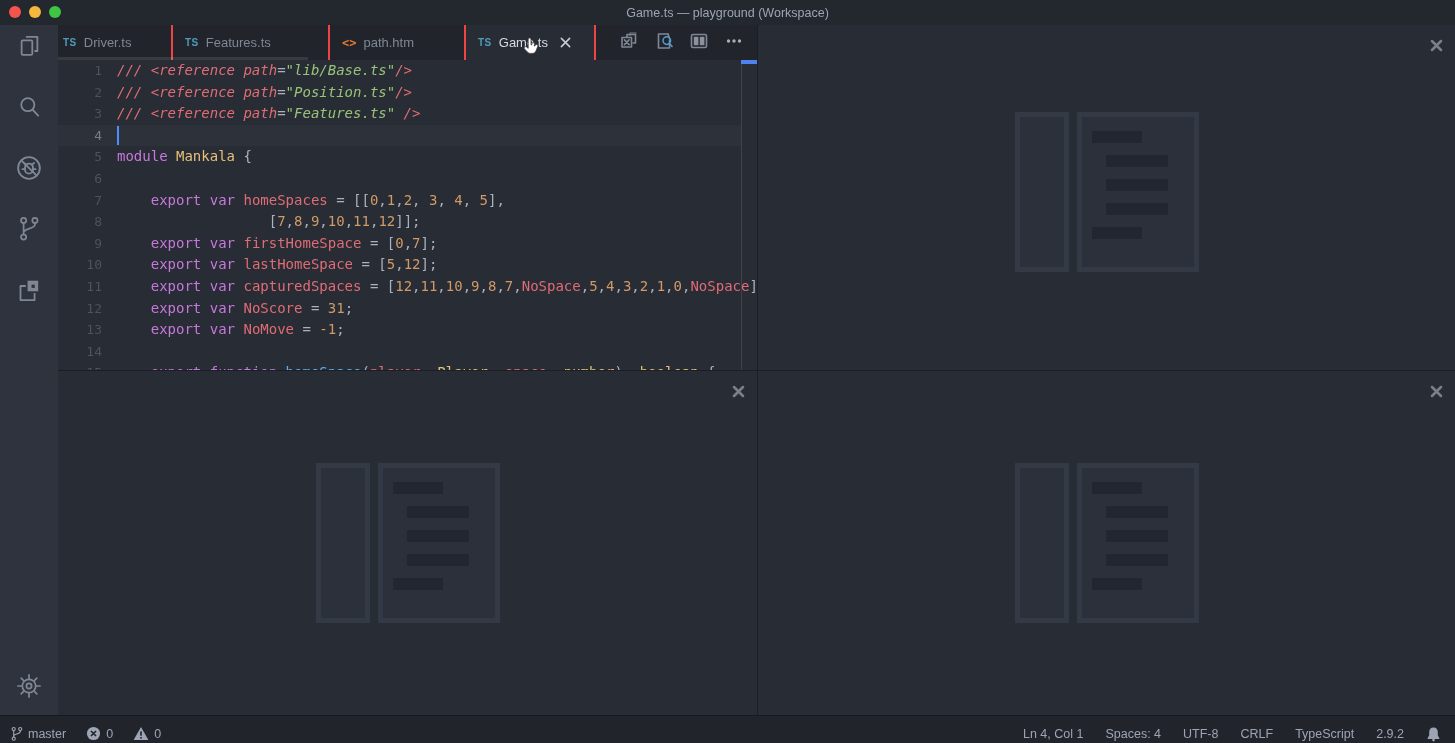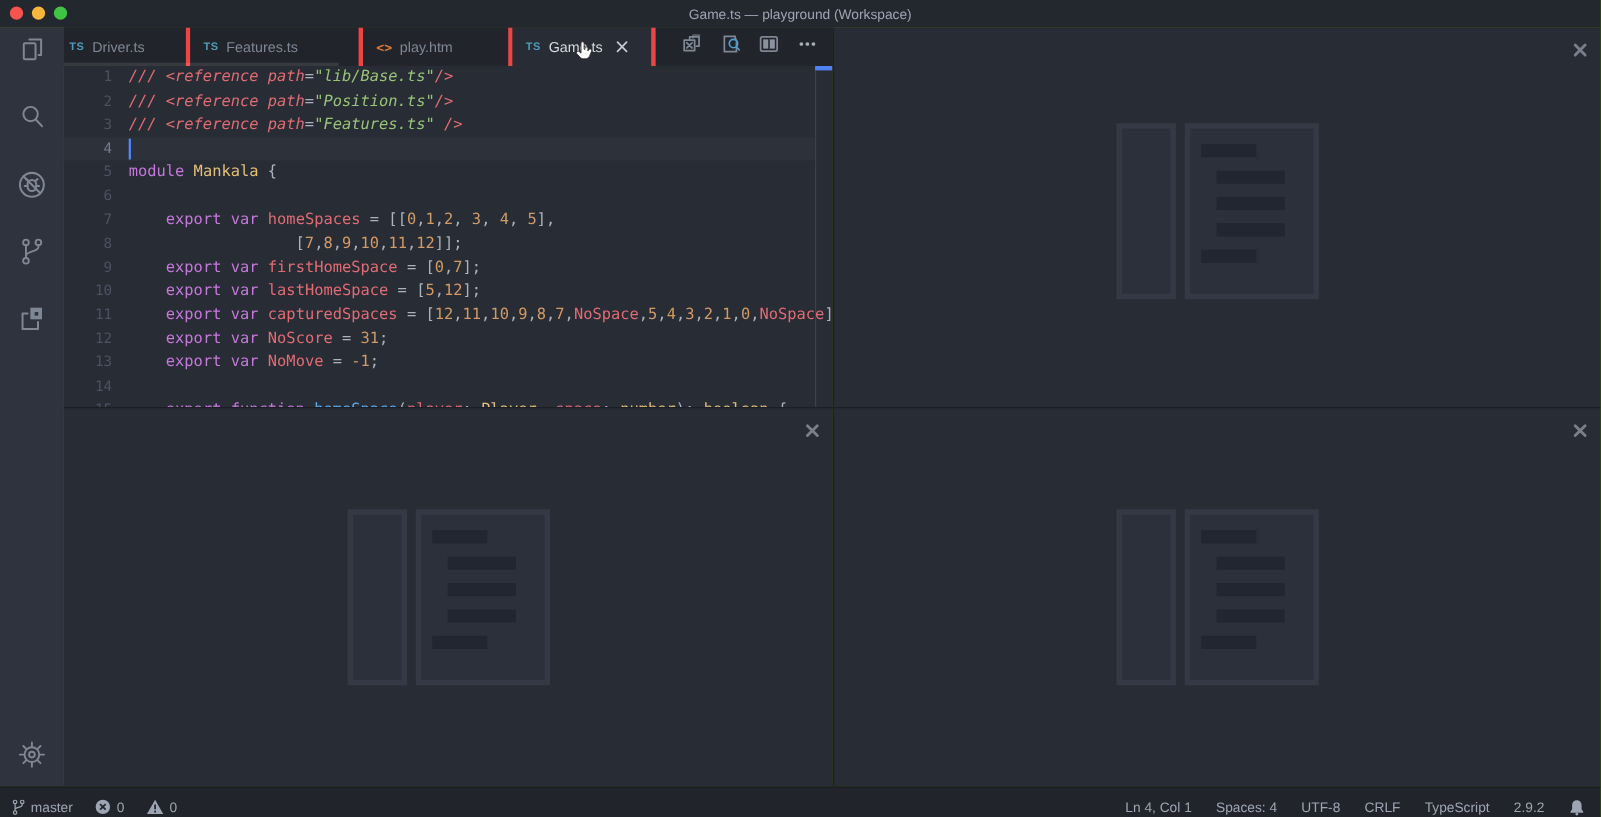--- a/index.html
+++ b/index.html
@@ -21,21 +21,21 @@
   
   .workbench{position:absolute;left:58px;top:25px;width:1397px;height:690px;}
   .group{position:absolute;background:#282c34;}
   .g-tl{left:0;top:0;width:699px;height:345px;}
   .g-tr{left:699px;top:0;width:698px;height:345px;border-left:1px solid #1b1e24;}
   .g-bl{left:0;top:345px;width:699px;height:345px;border-top:1px solid #1b1e24;}
   .g-br{left:699px;top:345px;width:698px;height:345px;border-left:1px solid #1b1e24;border-top:1px solid #1b1e24;}
   
   .tabbar{position:relative;height:35px;background:#21252b;display:flex;overflow:hidden;}
   .tab{flex:none;height:35px;display:flex;align-items:center;gap:7px;padding:0 12px;
-       background:#21252b;color:#7f8794;font-size:13px;border-right:4px solid #ef4444;cursor:pointer;overflow:hidden;}
+       background:#21252b;color:#7f8794;font-size:13px;border-right:2px solid #ef4444;cursor:pointer;overflow:hidden;}
   .tab.active{background:#282c34;color:#d7dae0;}
   .tab:nth-child(1){width:115px;} .tab:nth-child(2){width:157px;}
   .tab:nth-child(3){width:136px;} .tab:nth-child(4){width:130px;}
   .tab:nth-child(1) .ts-badge{margin-left:-7px;}
   .ts-badge{color:#519aba;font-size:10px;font-weight:bold;letter-spacing:.5px;}
   .html-badge{color:#e37933;font-size:12px;font-weight:bold;font-family:"DejaVu Sans Mono",monospace;}
   .tab-close{margin-left:4px;display:flex;align-items:center;}
   .tab-scrollbar{position:absolute;left:0;bottom:0;width:250px;height:3px;background:rgba(255,255,255,.10);}
   .editor-actions{flex:1;display:flex;align-items:center;justify-content:flex-end;gap:15px;padding-right:13px;}
   .ea-icon{width:20px;height:20px;display:flex;align-items:center;justify-content:center;cursor:pointer;}
@@ -142,21 +142,21 @@
       <div class="tab">
             <span class="ts-badge">TS</span>
             <span>Driver.ts</span>
           </div>
           <div class="tab">
             <span class="ts-badge">TS</span>
             <span>Features.ts</span>
           </div>
           <div class="tab">
             <span class="html-badge">&lt;&gt;</span>
-            <span>play.htm</span>
+            <span>path.htm</span>
           </div>
           <div class="tab active">
             <span class="ts-badge">TS</span>
             <span>Game.ts</span>
             <span class="tab-close">
               <svg width="13" height="13" viewBox="0 0 12 12">
                 <path d="M2.2 2.2l7.6 7.6M9.8 2.2l-7.6 7.6" stroke="#c5cad3" stroke-width="1.5" stroke-linecap="round"></path>
               </svg>
             </span>
           </div>

